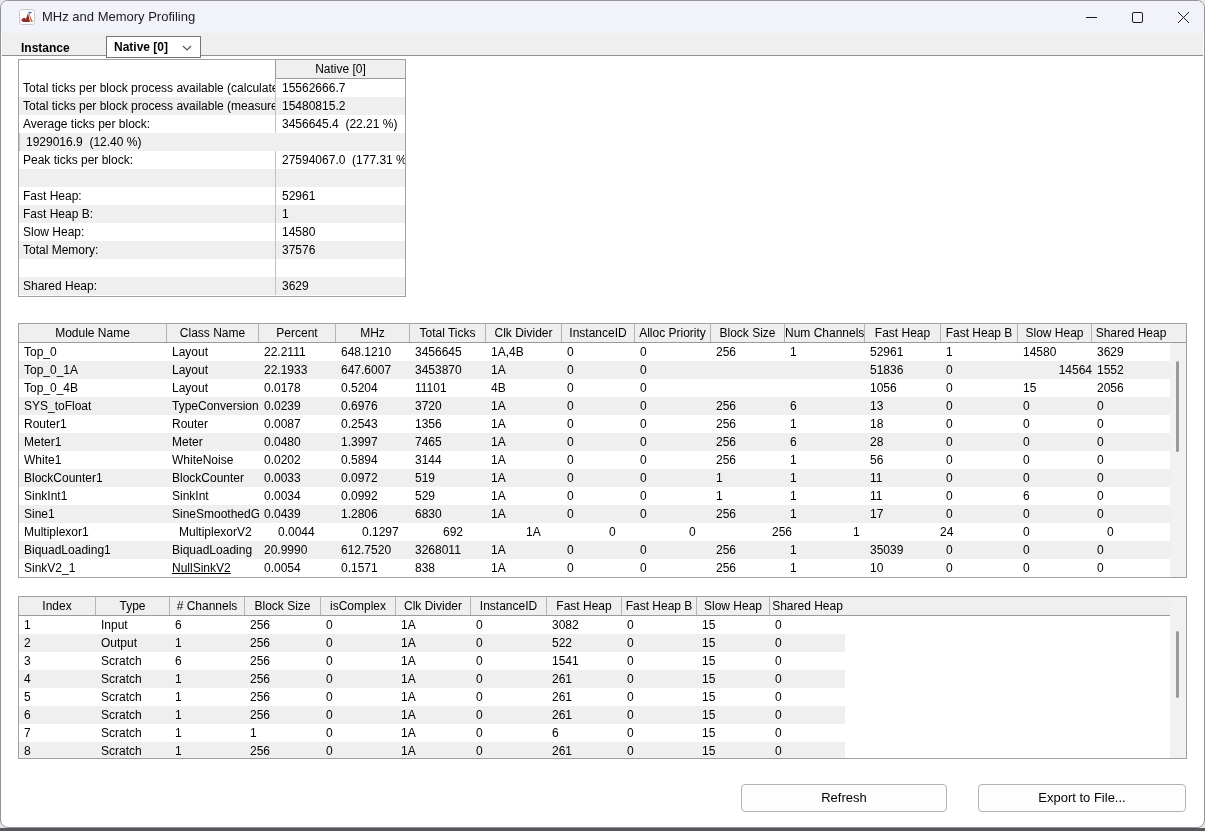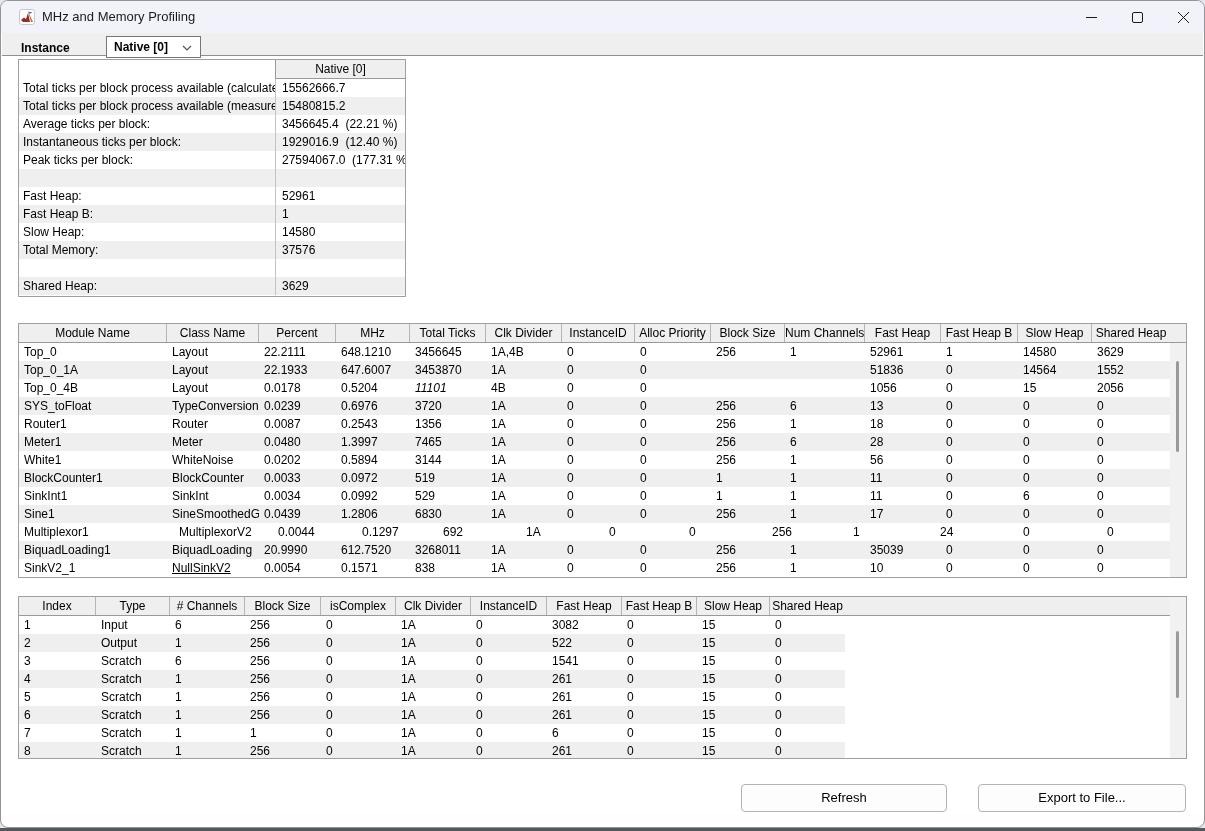--- a/index.html
+++ b/index.html
@@ -108,21 +108,20 @@
         </div>
         <div class="srow alt">
           <div class="slabel">Total ticks per block process available (measured):</div>
           <div class="svalue">15480815.2</div>
         </div>
         <div class="srow">
           <div class="slabel">Average ticks per block:</div>
           <div class="svalue">3456645.4  (22.21 %)</div>
         </div>
         <div class="srow alt">
-          <div class="slabel">Instantaneous ticks per block:</div>
           <div class="svalue">1929016.9  (12.40 %)</div>
         </div>
         <div class="srow">
           <div class="slabel">Peak ticks per block:</div>
           <div class="svalue">27594067.0  (177.31 %)</div>
         </div>
         <div class="srow alt">
           <div class="slabel"></div>
           <div class="svalue"></div>
         </div>
@@ -193,29 +192,29 @@
           <div class="td" style="width: 77px;">22.1933</div>
           <div class="td" style="width: 74px;">647.6007</div>
           <div class="td" style="width: 76px;">3453870</div>
           <div class="td" style="width: 76px;">1A</div>
           <div class="td" style="width: 73px;">0</div>
           <div class="td" style="width: 76px;">0</div>
           <div class="td" style="width: 74px;"></div>
           <div class="td" style="width: 80px;"></div>
           <div class="td" style="width: 76px;">51836</div>
           <div class="td" style="width: 77px;">0</div>
-          <div class="td" style="width: 74px;">14564</div>
+          <div class="td" style="width: 74px; text-align: right;">14564</div>
           <div class="td" style="width: 78px;">1552</div>
         </div>
         <div class="trow" style="width: 1151px;">
           <div class="td" style="width: 148px;">Top_0_4B</div>
           <div class="td" style="width: 92px;">Layout</div>
           <div class="td" style="width: 77px;">0.0178</div>
           <div class="td" style="width: 74px;">0.5204</div>
-          <div class="td" style="width: 76px; font-style: italic;">11101</div>
+          <div class="td" style="width: 76px;">11101</div>
           <div class="td" style="width: 76px;">4B</div>
           <div class="td" style="width: 73px;">0</div>
           <div class="td" style="width: 76px;">0</div>
           <div class="td" style="width: 74px;"></div>
           <div class="td" style="width: 80px;"></div>
           <div class="td" style="width: 76px;">1056</div>
           <div class="td" style="width: 77px;">0</div>
           <div class="td" style="width: 74px;">15</div>
           <div class="td" style="width: 78px;">2056</div>
         </div>

